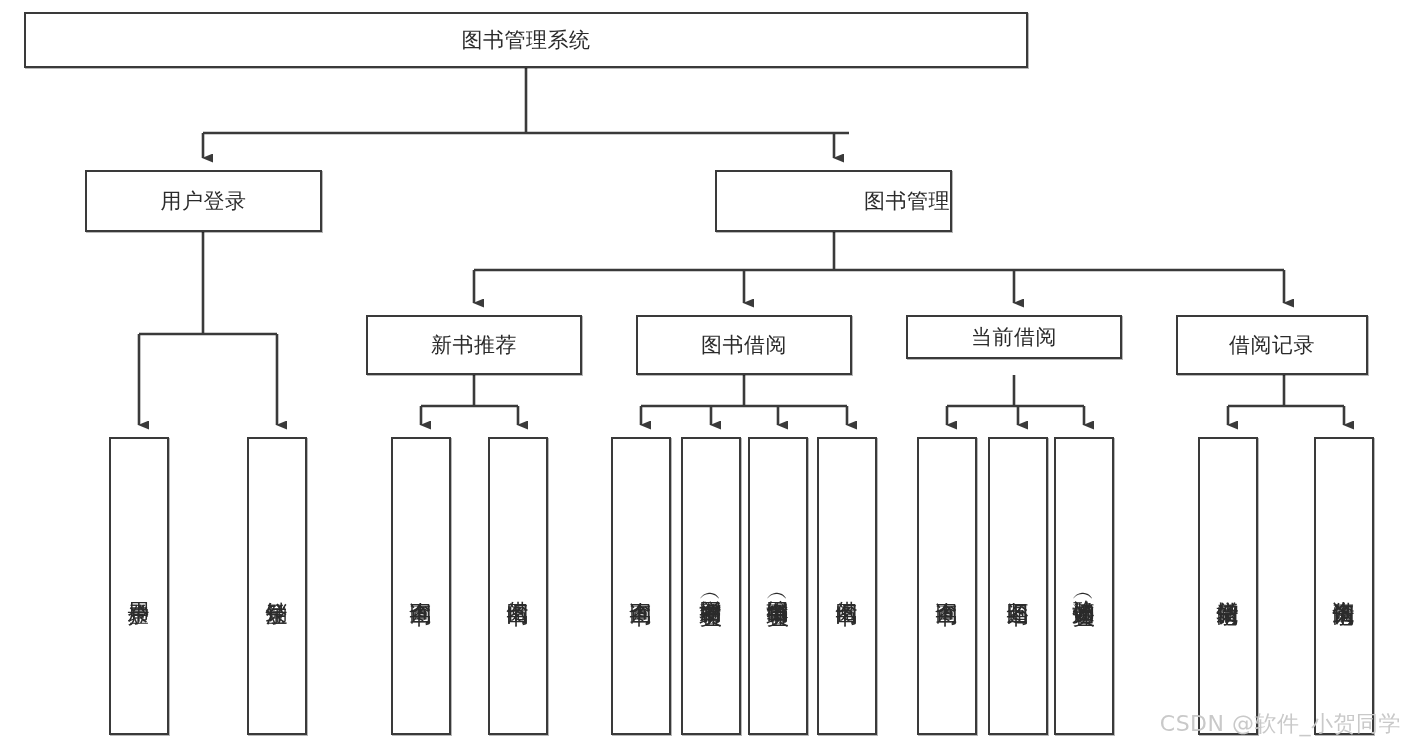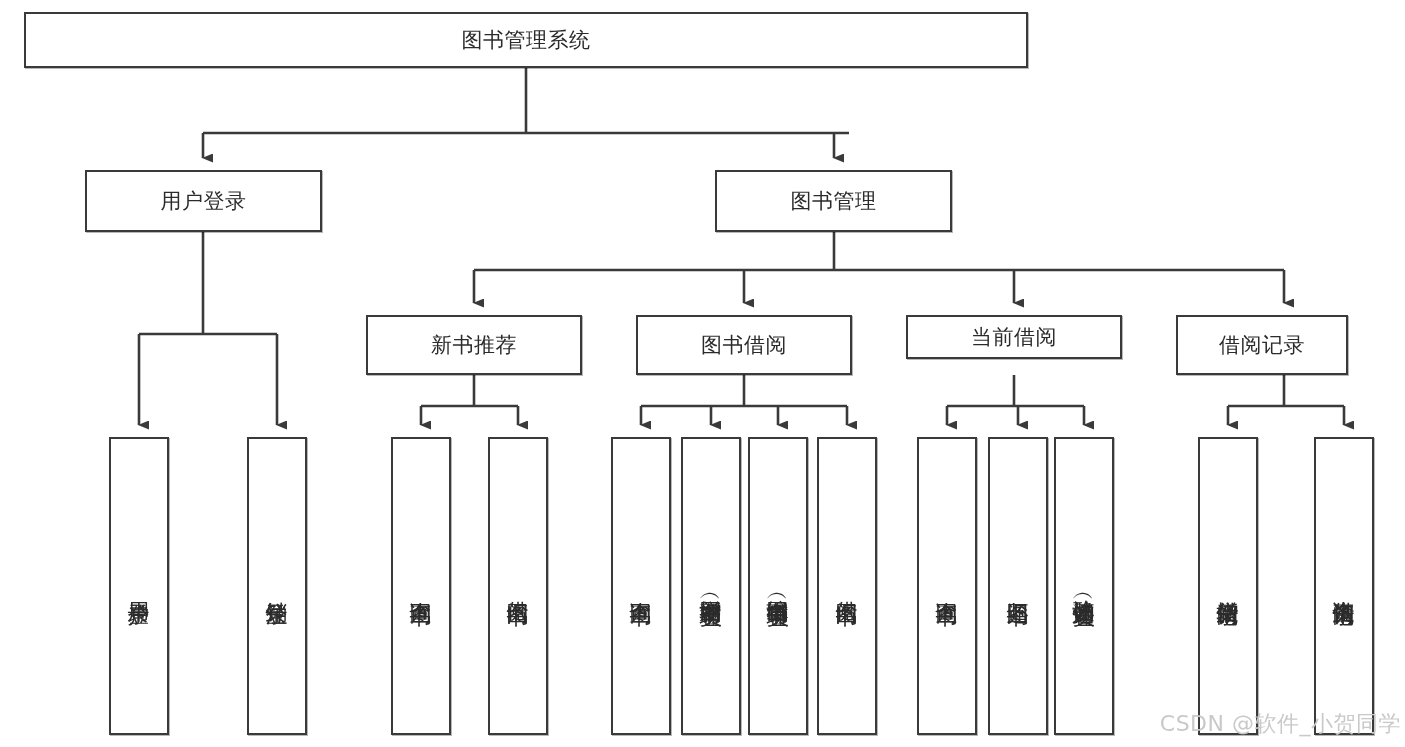--- a/index.html
+++ b/index.html
@@ -125,34 +125,34 @@
     </g>
   </svg>
 
   <div class="node-box" style="left:20px; top:12px; width:1004px; height:56px;">
     <span class="node-label">图书管理系统</span>
   </div>
 
   <div class="node-box" style="left:81px; top:170px; width:237px; height:62px;">
     <span class="node-label">用户登录</span>
   </div>
-  <div class="node-box" style="left:711px; top:170px; width:237px; height:62px;">
+  <div class="node-box" style="left:711px; top:170px; width:237px; height:62px;justify-content:flex-end;">
     <span class="node-label">图书管理</span>
   </div>
 
   <div class="node-box" style="left:362px; top:315px; width:216px; height:60px;">
     <span class="node-label">新书推荐</span>
   </div>
   <div class="node-box" style="left:632px; top:315px; width:216px; height:60px;align-items:center;">
     <span class="node-label">图书借阅</span>
   </div>
   <div class="node-box" style="left:902px; top:315px; width:216px; height:44px;">
     <span class="node-label">当前借阅</span>
   </div>
-  <div class="node-box" style="left:1172px; top:315px; width:172px; height:60px;">
+  <div class="node-box" style="left:1172px; top:315px; width:192px; height:60px;">
     <span class="node-label">借阅记录</span>
   </div>
 
   <div class="node-box leaf" style="left:105px; top:437px; width:60px; height:298px;">
     <span class="node-label">用户登录</span>
   </div>
   <div class="node-box leaf" style="left:243px; top:437px; width:60px; height:298px;">
     <span class="node-label">注销登录</span>
   </div>
   <div class="node-box leaf" style="left:387px; top:437px; width:60px; height:298px;">

